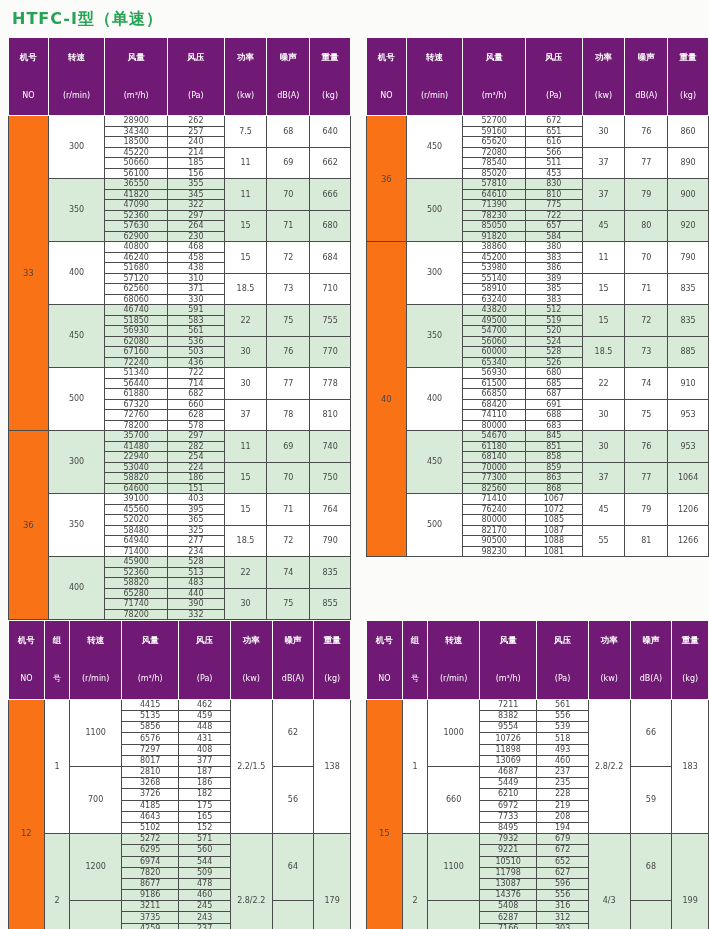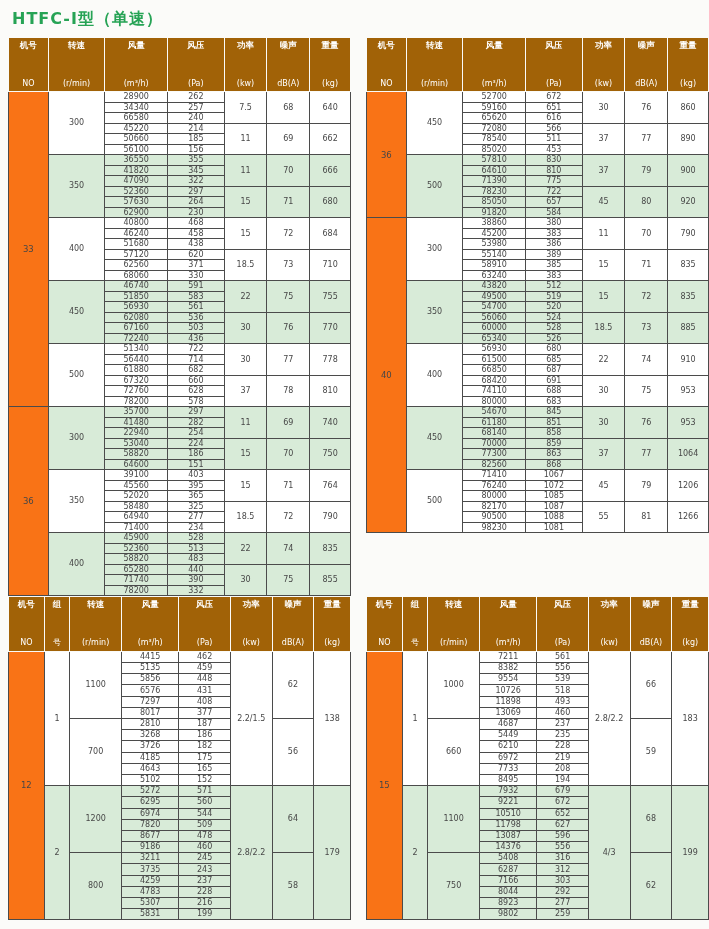--- a/index.html
+++ b/index.html
@@ -2,22 +2,22 @@
 <html><head>
 <meta charset="utf-8">
 <style>
   html,body{margin:0;padding:0;}
   body{background:#fbfbf9;font-family:"DejaVu Sans","Liberation Sans",sans-serif;}
   .page{width:709px;height:929px;background:#fbfbf9;overflow:hidden;position:relative;}
   .section-title{color:#26a355;font-weight:bold;font-size:16px;letter-spacing:1px;
     margin:0;padding:9px 0 7px 12px;font-family:"DejaVu Sans","Liberation Sans",sans-serif;}
   .tables-row{display:flex;gap:15px;margin-left:8px;align-items:flex-start;}
   table{border-collapse:collapse;table-layout:fixed;background:#fff;}
-  th{background:#a16207;color:#ffffff;font-size:8.5px;font-weight:bold;
-     border:1.5px solid #fbfbf9;padding:2px 0;line-height:1.3;height:30px;vertical-align:middle;}
+  th{background:#701a75;color:#ffffff;font-size:8.5px;font-weight:bold;
+     border:1.5px solid #fbfbf9;padding:14px 0;line-height:1.3;height:30px;vertical-align:middle;}
   th .h2{display:block;font-size:8px;font-weight:normal;margin-top:28px;}
   td{border:1px solid #4b4b4b;font-size:8px;color:#474747;text-align:center;
      padding:0;line-height:1;background:#fff;vertical-align:middle;
      white-space:nowrap;overflow:hidden;}
   .t-top td{height:9.5px;}
   .t-bot td{height:10.2px;}
   td.tint{background:#d8ebd8;}
   td.mno{background:#f97316;font-size:8.5px;}
   table{border:1.5px solid #4b4b4b;}
 </style>
@@ -58,21 +58,21 @@
               <td>262</td>
               <td rowspan="3">7.5</td>
               <td rowspan="3">68</td>
               <td rowspan="3">640</td>
             </tr>
             <tr>
               <td>34340</td>
               <td>257</td>
             </tr>
             <tr>
-              <td>66580</td>
+              <td>18500</td>
               <td>240</td>
             </tr>
             <tr>
               <td>45220</td>
               <td>214</td>
               <td rowspan="3">11</td>
               <td rowspan="3">69</td>
               <td rowspan="3">662</td>
             </tr>
             <tr>
@@ -125,21 +125,21 @@
             <tr>
               <td>46240</td>
               <td>458</td>
             </tr>
             <tr>
               <td>51680</td>
               <td>438</td>
             </tr>
             <tr>
               <td>57120</td>
-              <td>620</td>
+              <td>310</td>
               <td rowspan="3">18.5</td>
               <td rowspan="3">73</td>
               <td rowspan="3">710</td>
             </tr>
             <tr>
               <td>62560</td>
               <td>371</td>
             </tr>
             <tr>
               <td>68060</td>

